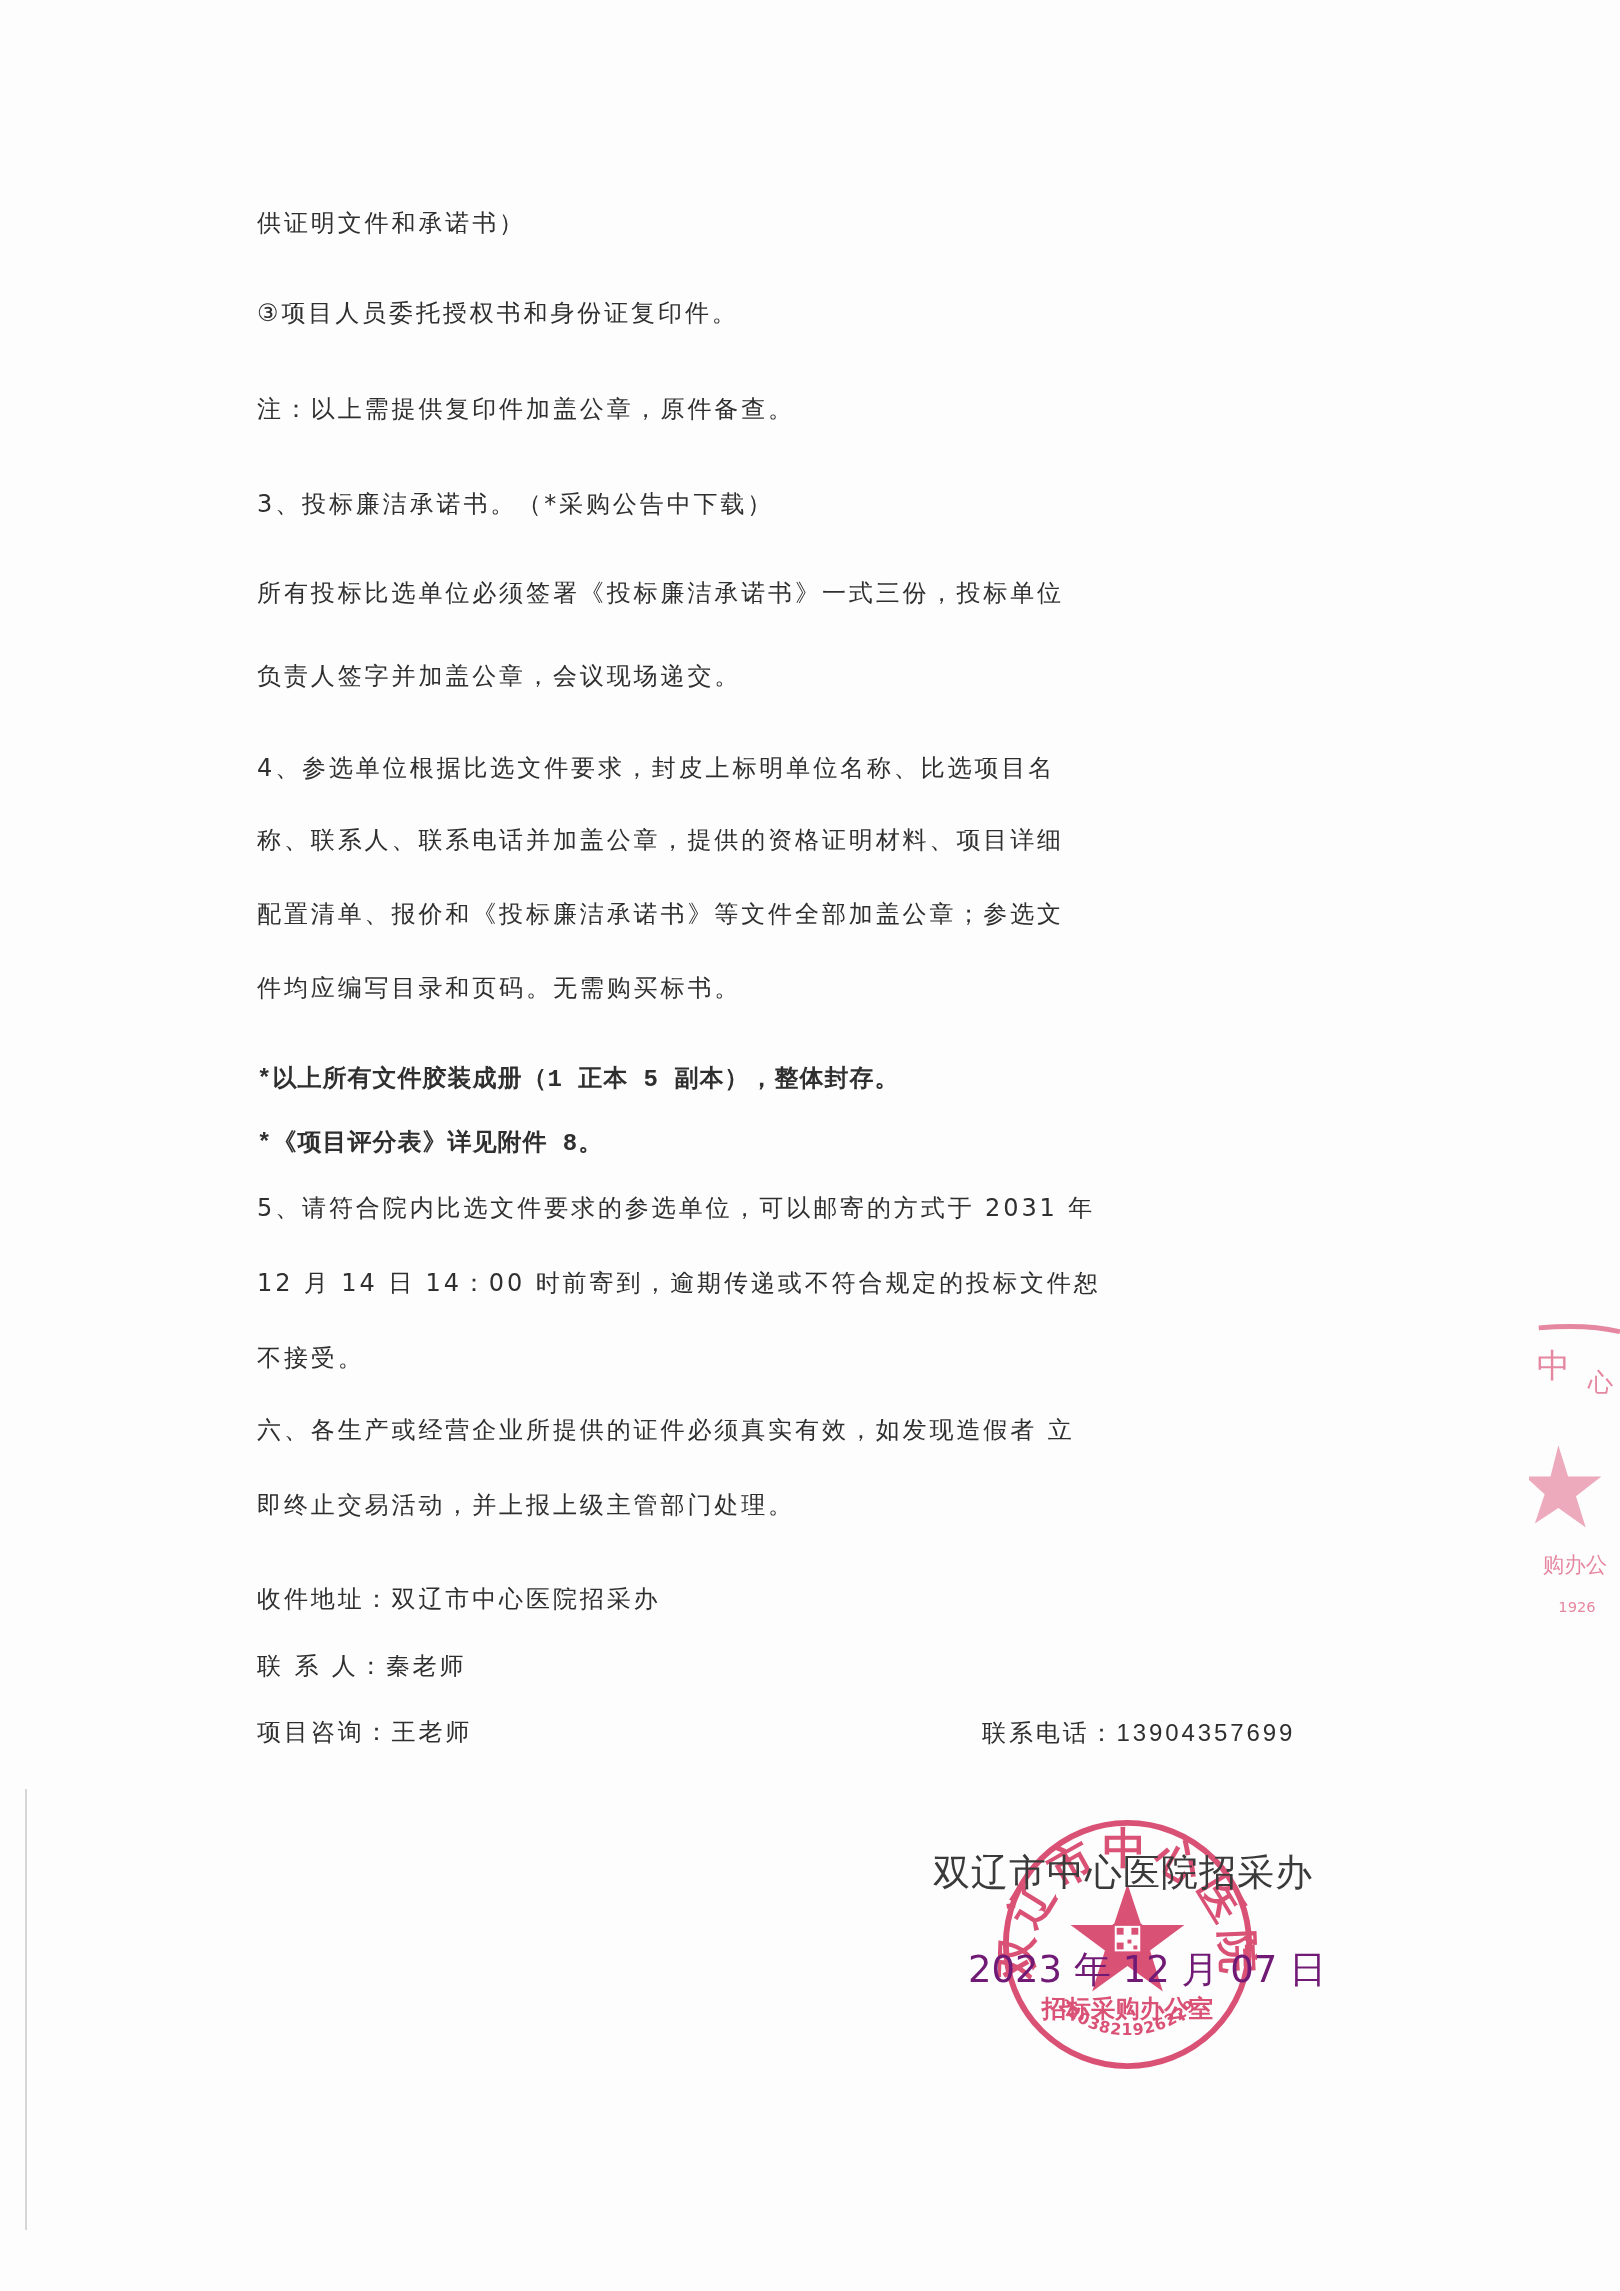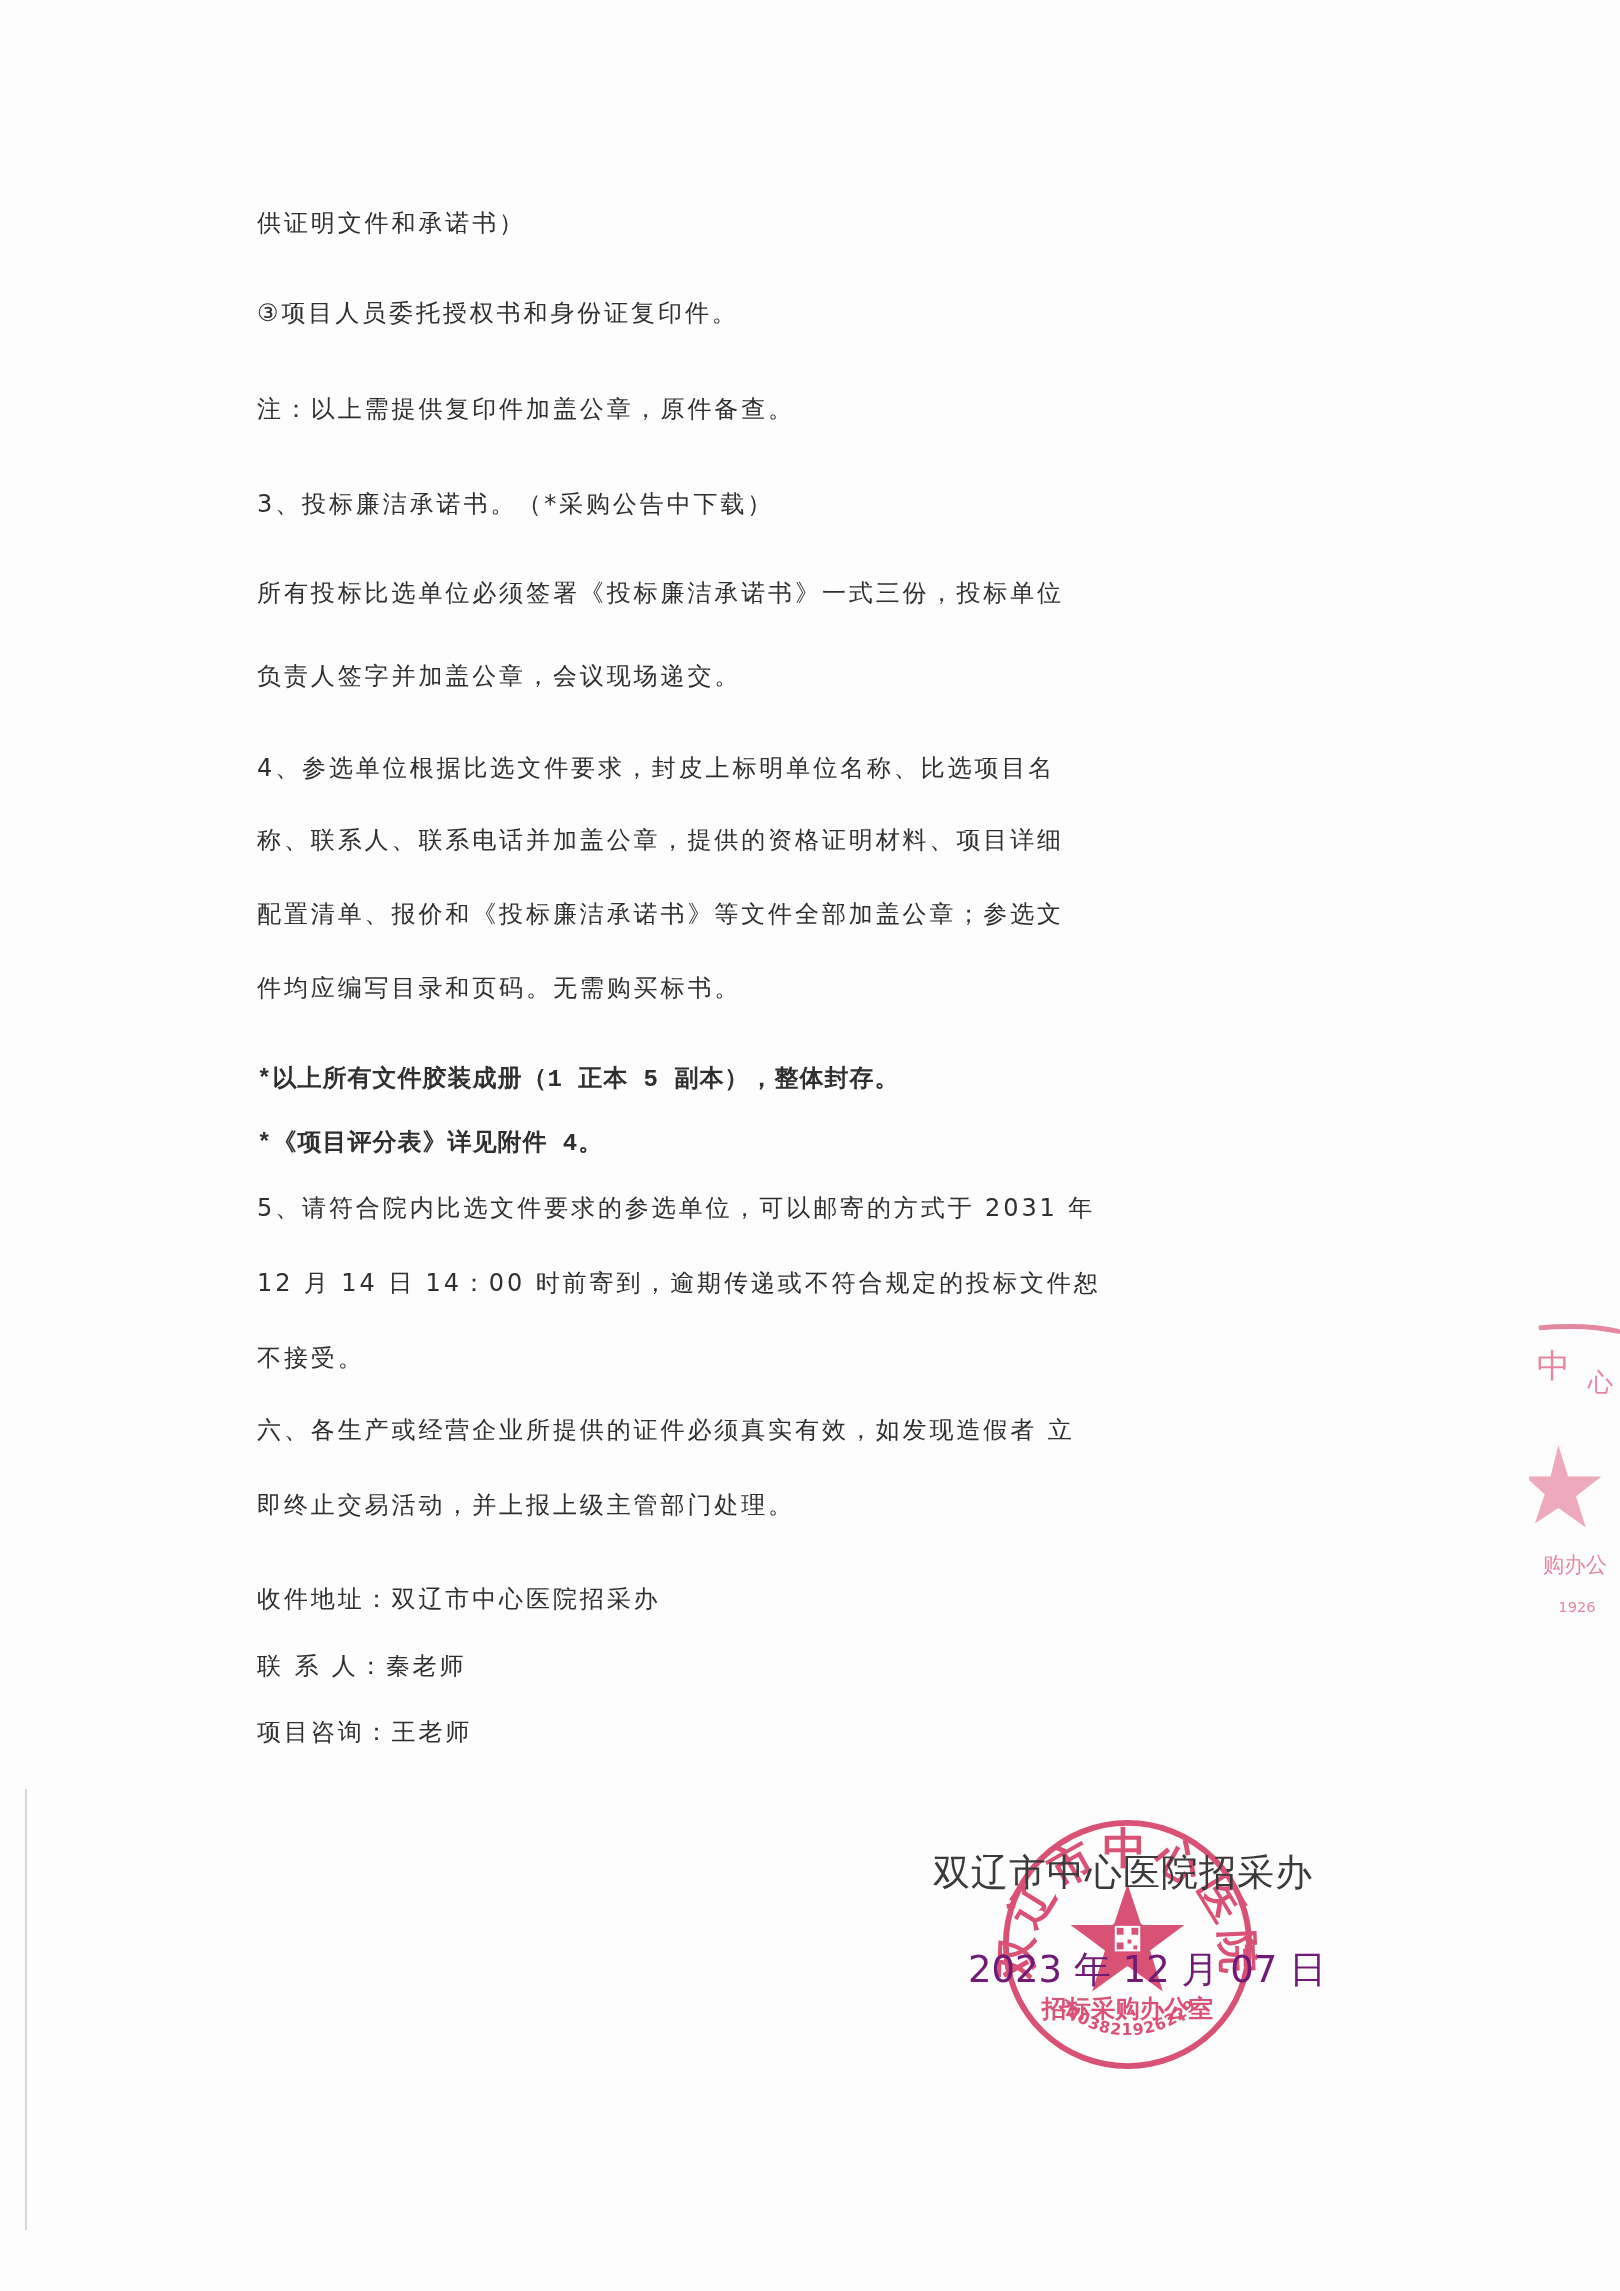--- a/index.html
+++ b/index.html
@@ -41,37 +41,38 @@
   <div class="line" style="top:288px">③项目人员委托授权书和身份证复印件。</div>
   <div class="line" style="top:384px">注：以上需提供复印件加盖公章，原件备查。</div>
   <div class="line" style="top:479px">3、投标廉洁承诺书。（*采购公告中下载）</div>
   <div class="line" style="top:568px">所有投标比选单位必须签署《投标廉洁承诺书》一式三份，投标单位</div>
   <div class="line" style="top:651px">负责人签字并加盖公章，会议现场递交。</div>
   <div class="line" style="top:743px">4、参选单位根据比选文件要求，封皮上标明单位名称、比选项目名</div>
   <div class="line" style="top:815px">称、联系人、联系电话并加盖公章，提供的资格证明材料、项目详细</div>
   <div class="line" style="top:889px">配置清单、报价和《投标廉洁承诺书》等文件全部加盖公章；参选文</div>
   <div class="line" style="top:963px">件均应编写目录和页码。无需购买标书。</div>
   <div class="line bold" style="top:1054px">*以上所有文件胶装成册（1 正本 5 副本），整体封存。</div>
-  <div class="line bold" style="top:1118px">*《项目评分表》详见附件 4。</div>
+  <div class="line bold" style="top:1118px">*《项目评分表》详见附件 8。</div>
   <div class="line" style="top:1183px">5、请符合院内比选文件要求的参选单位，可以邮寄的方式于 2031 年</div>
   <div class="line" style="top:1258px">12 月 14 日 14：00 时前寄到，逾期传递或不符合规定的投标文件恕</div>
   <div class="line" style="top:1333px">不接受。</div>
   <div class="line" style="top:1405px">六、各生产或经营企业所提供的证件必须真实有效，如发现造假者 立</div>
   <div class="line" style="top:1480px">即终止交易活动，并上报上级主管部门处理。</div>
 </div>
 
 <div>
   <div class="line" style="top:1574px">
     <span>收件地址：</span><span>双辽市中心医院招采办</span>
   </div>
   <div class="line" style="top:1641px; width:1176px">
     <span>联 系 人：</span><span>秦老师</span>
   </div>
   <div class="line" style="top:1707px; width:1176px">
     <span>项目咨询：</span><span>王老师</span>
+    <span class="col2"><span>联系电话：</span><span class="num">13904357699</span></span>
   </div>
 </div>
 
 <svg class="seal" style="left:998px; top:1815px" width="259" height="259" viewBox="0 0 264 264">
   <defs>
     <path id="sealArc" d="M 44 190 A 98 98 0 1 1 220 190"></path>
     <path id="sealBottomArc" d="M 62 196 A 100 100 0 0 0 202 196"></path>
   </defs>
   <circle cx="132" cy="132" r="124" fill="none" stroke="#d63a64" stroke-width="6"></circle>
   <text font-size="44" font-weight="bold" fill="#d63a64" font-family="DejaVu Sans, sans-serif" letter-spacing="6">

